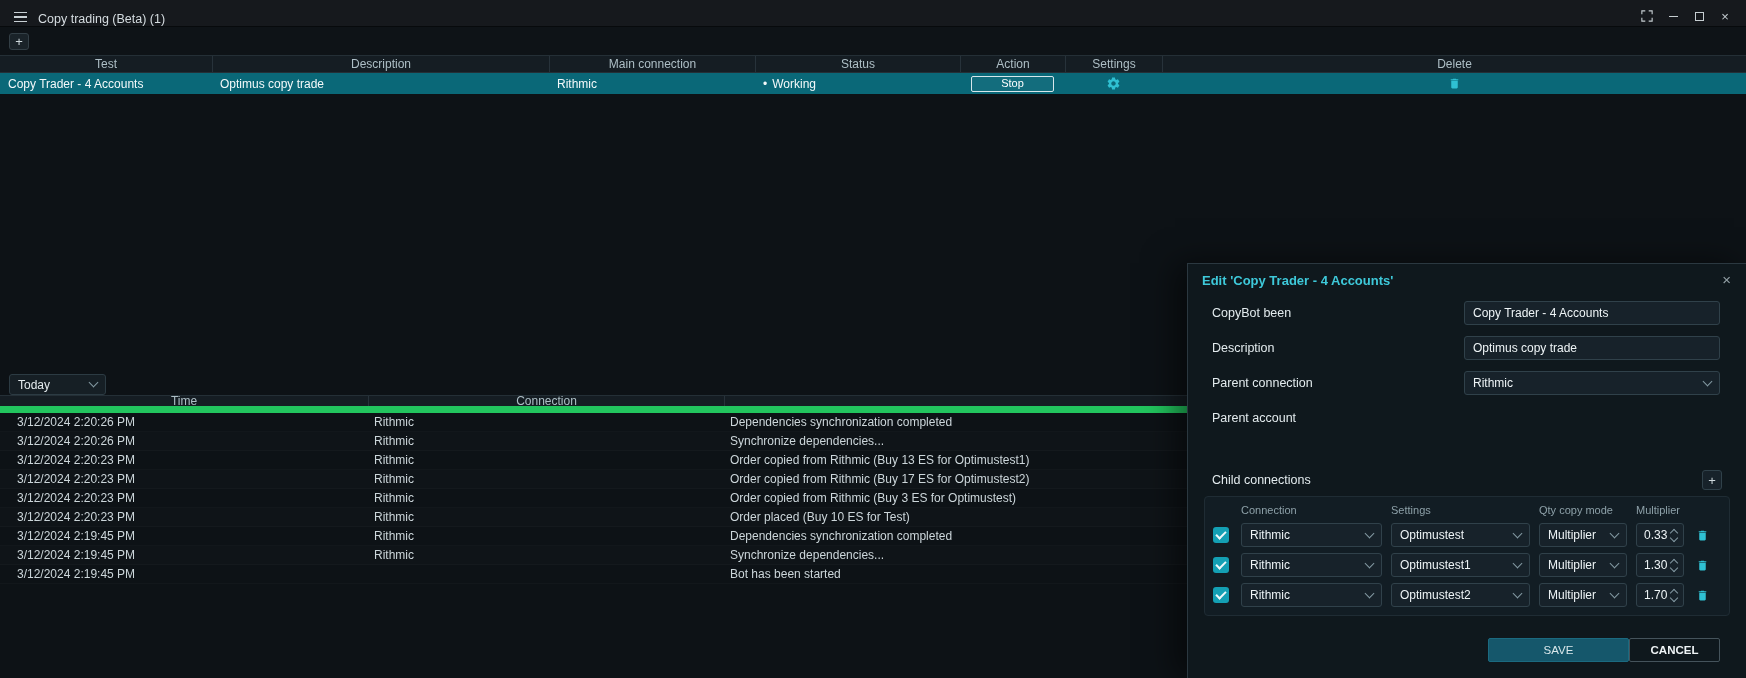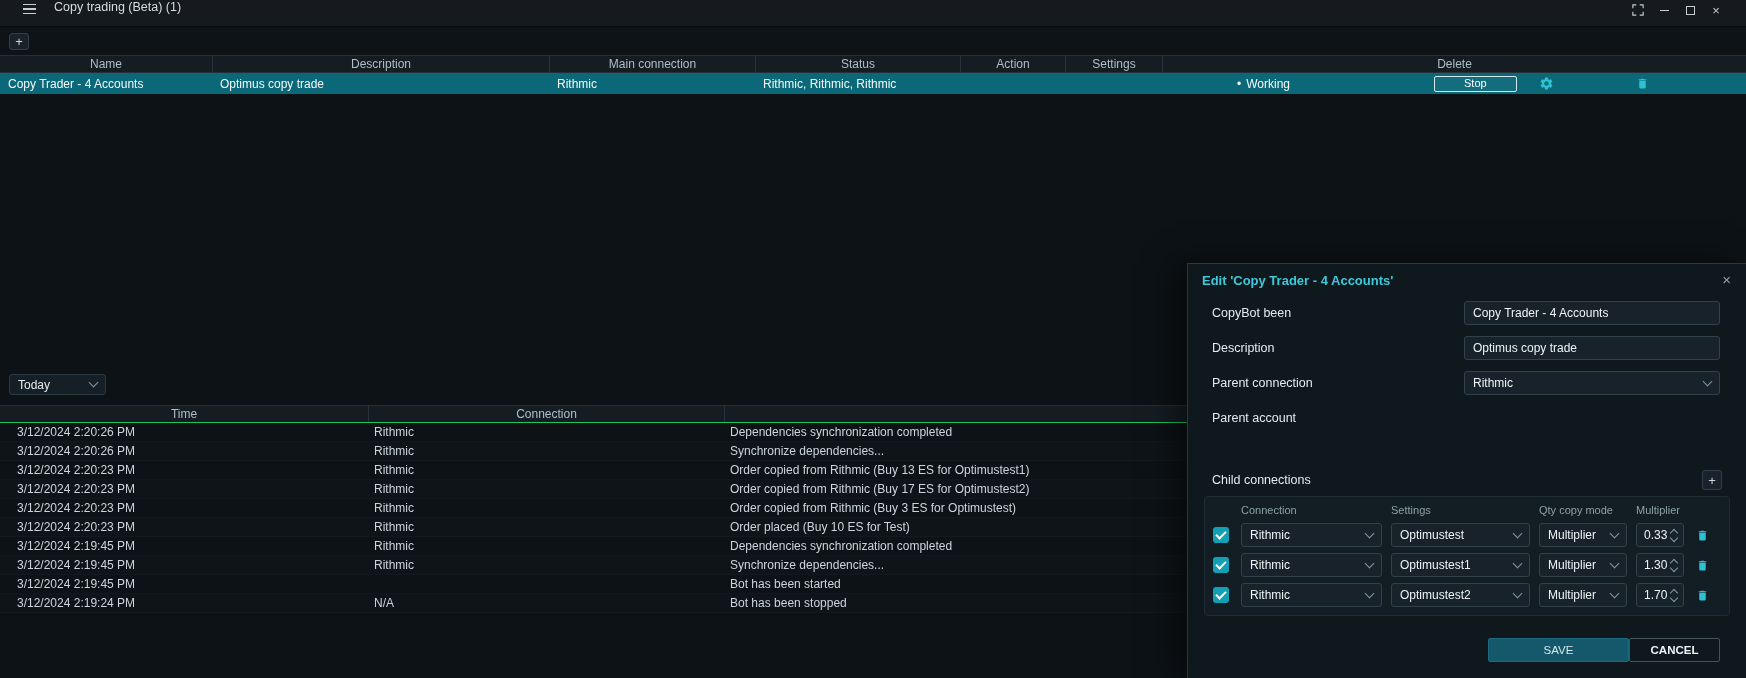--- a/index.html
+++ b/index.html
@@ -1,21 +1,21 @@
 <!DOCTYPE html>
 <html><head>
 <meta charset="utf-8">
 <style>
   * { box-sizing: border-box; margin: 0; padding: 0; }
   html,body { background:#0a0e11; }
   body { font-family:"Liberation Sans","DejaVu Sans",sans-serif; }
   .app { position:relative; width:1746px; height:678px; background:#0d1216; overflow:hidden; color:#dde6e9; }
 
   
-  .titlebar { height:27px; background:#16191d; display:flex; align-items:flex-start; padding:0 20px; border-bottom:1px solid #070a0c;gap:7px; }
+  .titlebar { height:27px; background:#16191d; display:flex; align-items:flex-end; padding:0 11px; border-bottom:1px solid #070a0c; }
   .menu-btn { width:18px; height:18px; display:flex; align-items:center; justify-content:center; margin-right:9px; cursor:pointer; }
   .menu-btn .bar { display:block; width:13px; height:1.5px; background:#c8d0d4; margin:1.5px 0; }
   .menu-lines { display:flex; flex-direction:column; }
   .win-title { font-size:12.5px; color:#d5dce0; }
   .win-controls { margin-left:auto; display:flex; align-items:center; gap:6px; }
   .win-btn { width:20px; height:20px; display:flex; align-items:center; justify-content:center; color:#c6ced2; cursor:pointer; font-size:13px; }
   .glyph-min { display:block; width:9px; height:0; border-top:1.5px solid #c6ced2; }
   .glyph-max { display:block; width:9px; height:9px; border:1.2px solid #c6ced2; }
 
   
@@ -24,30 +24,30 @@
 
   
   .thead { display:flex; height:18px; background:#151d23; border-top:1px solid #242f36; border-bottom:1px solid #242f36; }
   .th { display:flex; align-items:center; justify-content:center; font-size:12px; color:#aebfc6; }
   .th + .th { border-left:1px solid #27323a; }
   .c-name{width:212px} .c-desc{width:337px} .c-conn{width:206px} .c-deps{width:474px}
   .c-status{width:205px} .c-action{width:105px} .c-settings{width:97px} .c-delete{flex:1}
   .trow { display:flex; height:21px; align-items:center; font-size:12px; }
   .trow.selected { background:#0a6878; color:#f4f9fa; }
   .td { display:flex; align-items:center; padding:0 8px; height:100%; overflow:hidden; white-space:nowrap; }
-  .td.center { justify-content:flex-start; padding:0; }
+  .td.center { justify-content:center; padding:0; }
   .status-dot { margin-right:5px; font-size:12px; }
   .stop-btn { height:16px; padding:0 29px; border:1px solid #d8e7eb; background:rgba(255,255,255,0.04); color:#ffffff; font-size:11px; border-radius:2px; cursor:pointer; line-height:1; }
   .icon-btn { background:none; border:none; display:flex; align-items:center; justify-content:center; cursor:pointer; padding:0; }
 
   
   .log-section { position:absolute; left:0; right:0; top:374px; }
-  .filter-select { width:97px; height:21px; margin:0 0 10px 9px; background:#161f25; border:1px solid #2c3b43; border-radius:3px; display:flex; align-items:center; justify-content:space-between; padding:0 8px; font-size:12px; color:#e4ebee; cursor:pointer; }
+  .filter-select { width:97px; height:21px; margin:0 0 0 9px; background:#161f25; border:1px solid #2c3b43; border-radius:3px; display:flex; align-items:center; justify-content:space-between; padding:0 8px; font-size:12px; color:#e4ebee; cursor:pointer; }
   .chevron { width:7px; height:7px; border-right:1.5px solid #8399a2; border-bottom:1.5px solid #8399a2; transform:rotate(45deg); margin-top:-4px; flex-shrink:0; }
-  .log-head { display:flex; height:18px; background:#151d23; border-top:1px solid #242f36; border-bottom:1px solid #22c55e; }
+  .log-head { display:flex; height:18px; background:#151d23; border-top:1px solid #242f36; border-bottom:7px solid #22c55e; }
   .lh { display:flex; align-items:center; justify-content:center; font-size:12px; color:#aebfc6; }
   .lh + .lh { border-left:1px solid #27323a; }
   .lc0{width:368px} .lc1{width:356px} .lc2{flex:1}
   .log-row { display:flex; height:19px; align-items:center; font-size:12px; color:#ccd6da; border-bottom:1px solid rgba(255,255,255,0.025); }
   .log-row:nth-child(even){ background:rgba(255,255,255,0.012); }
   .lcell { height:100%; display:flex; align-items:center; overflow:hidden; white-space:nowrap; }
   .lcell.lc0{ padding-left:17px; } .lcell.lc1{ padding-left:6px; } .lcell.lc2{ padding-left:6px; }
 
   
   .dialog { position:absolute; left:1187px; top:263px; right:0; bottom:0; background:#0f181d; border:1px solid #2b3840; border-right:none; border-bottom:none; box-shadow:-12px 0 30px rgba(0,0,0,0.5); }
@@ -120,33 +120,32 @@
       <span class="win-btn">×</span>
     </div>
   </div>
 
   <div class="toolbar">
     <button class="add-bot-btn">+</button>
   </div>
 
   <div class="bots-table">
     <div class="thead">
-      <div class="th c-name">Name</div>
+      <div class="th c-name">Test</div>
       <div class="th c-desc">Description</div>
       <div class="th c-conn">Main connection</div>
       <div class="th c-status">Status</div>
       <div class="th c-action">Action</div>
       <div class="th c-settings">Settings</div>
       <div class="th c-delete">Delete</div>
     </div>
     <div class="trow selected">
       <div class="td c-name">Copy Trader - 4 Accounts</div>
       <div class="td c-desc">Optimus copy trade</div>
       <div class="td c-conn">Rithmic</div>
-      <div class="td c-deps">Rithmic, Rithmic, Rithmic</div>
       <div class="td c-status">
         <span class="status-dot">•</span>
         <span>Working</span>
       </div>
       <div class="td c-action center">
         <button class="stop-btn">Stop</button>
       </div>
       <div class="td c-settings center">
         <button class="icon-btn">
           <svg width="15" height="15" viewBox="0 0 24 24" fill="#2fc0d2">
@@ -212,25 +211,20 @@
       </div>
       <div class="log-row">
         <div class="lcell lc0">3/12/2024 2:19:45 PM</div>
         <div class="lcell lc1">Rithmic</div>
         <div class="lcell lc2">Synchronize dependencies...</div>
       </div>
       <div class="log-row">
         <div class="lcell lc0">3/12/2024 2:19:45 PM</div>
         <div class="lcell lc1"></div>
         <div class="lcell lc2">Bot has been started</div>
-      </div>
-      <div class="log-row">
-        <div class="lcell lc0">3/12/2024 2:19:24 PM</div>
-        <div class="lcell lc1">N/A</div>
-        <div class="lcell lc2">Bot has been stopped</div>
       </div>
     </div>
   </div>
 
   <div class="dialog">
     <div class="dialog-title">Edit 'Copy Trader - 4 Accounts'</div>
     <button class="dialog-close">×</button>
 
     <div class="form">
       <div class="form-row">

